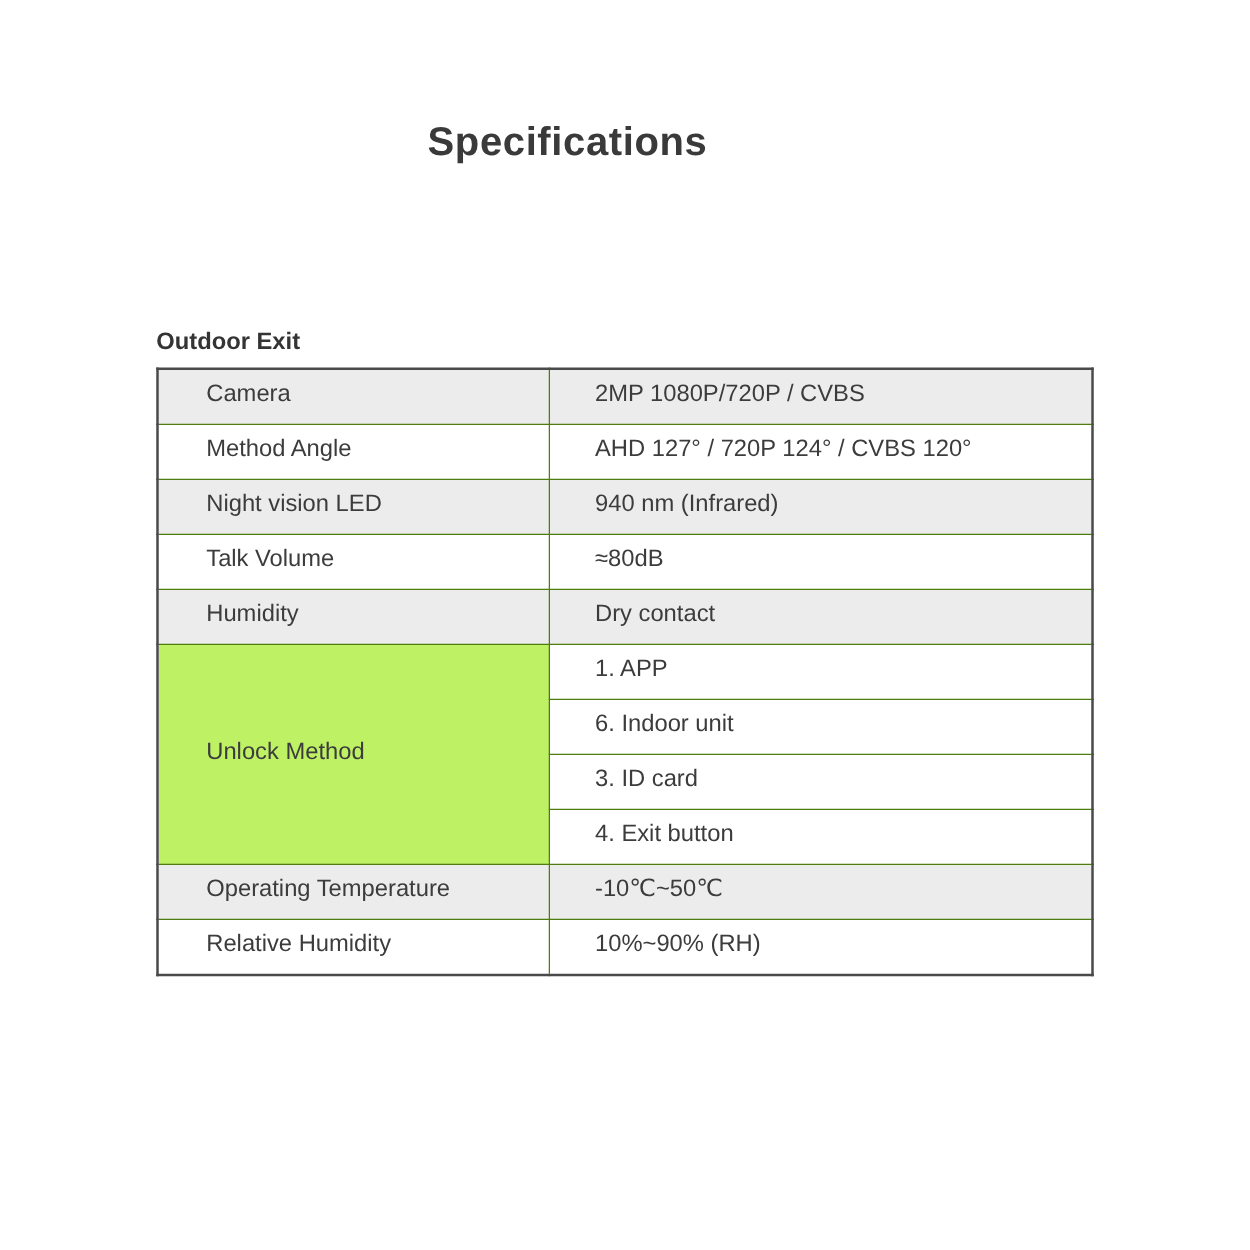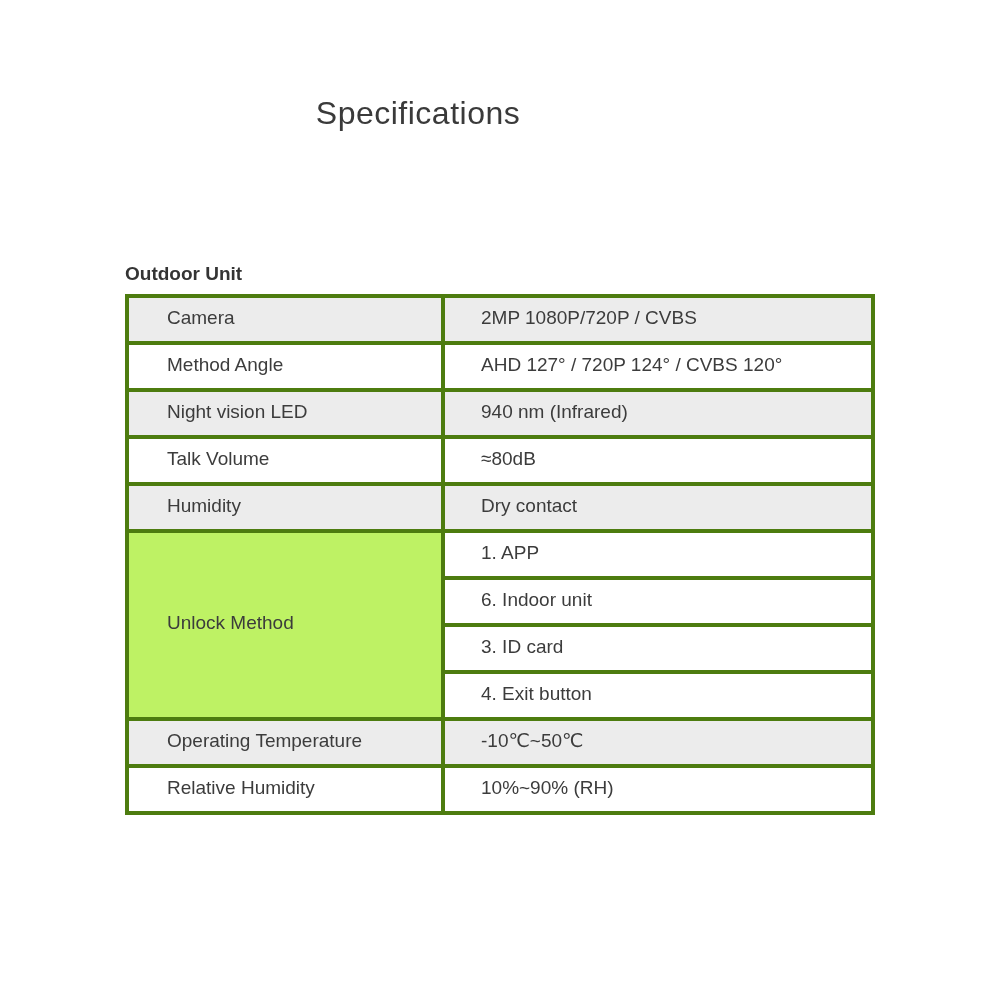--- a/index.html
+++ b/index.html
@@ -15,43 +15,44 @@
     color: #3c3c3c;
     overflow: hidden;
   }
   .page-title {
     position: absolute;
     top: 74px;
     left: 0;
     width: 836px;
     text-align: center;
     font-size: 32px;
-    font-weight: normal;
+    font-weight: bold;
     letter-spacing: 0.5px;
     color: #3a3a3a;
+    padding-left: 36px;
   }
   .section-heading {
     position: absolute;
     left: 125px;
     top: 263px;
     font-size: 19px;
     font-weight: bold;
     color: #343434;
   }
   table.specs {
     position: absolute;
     left: 125px;
     top: 294px;
     width: 750px;
     border-collapse: collapse;
     table-layout: fixed;
     border: 2px solid #4a4a4a;
   }
   table.specs td {
-    border: 4px solid #4d7c0f;
+    border: 1px solid #4d7c0f;
     height: 39px;
     font-size: 19px;
     color: #3c3c3c;
     vertical-align: middle;
     padding: 0 6px 4px 38px;
     background: #ffffff;
     white-space: nowrap;
     overflow: hidden;
   }
   table.specs td.spec-label {
@@ -66,21 +67,21 @@
   
   table.specs td.merged {
     background: #bef264;
   }
 </style>
 </head>
 <body>
 
 <h1 class="page-title">Specifications</h1>
 
-<div class="section-heading">Outdoor Unit</div>
+<div class="section-heading">Outdoor Exit</div>
 
 <table class="specs">
   <tbody id="specs-body">
       <tr class="shaded">
         <td class="spec-label" rowspan="1">Camera</td>
         <td class="spec-value">2MP 1080P/720P / CVBS</td>
       </tr>
       <tr>
         <td class="spec-label" rowspan="1">Method Angle</td>
         <td class="spec-value">AHD 127° / 720P 124° / CVBS 120°</td>

